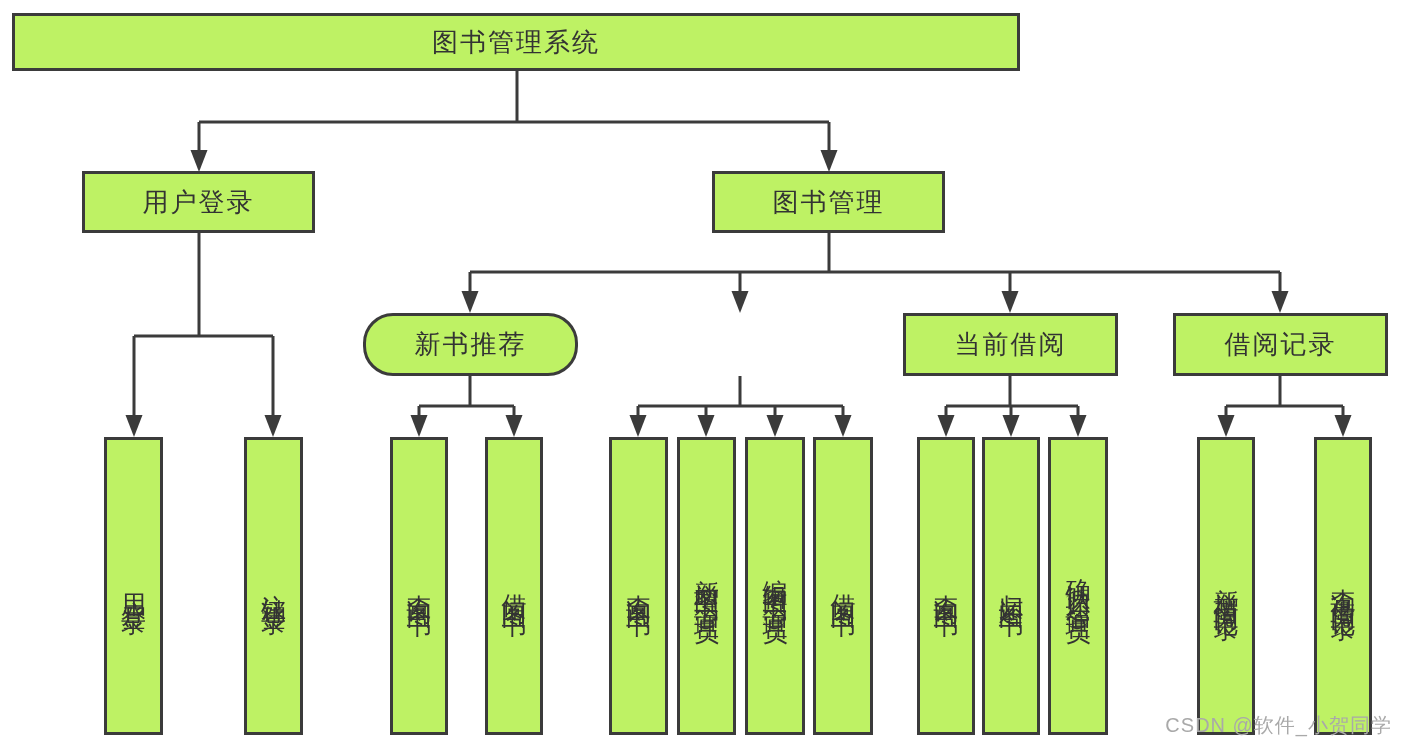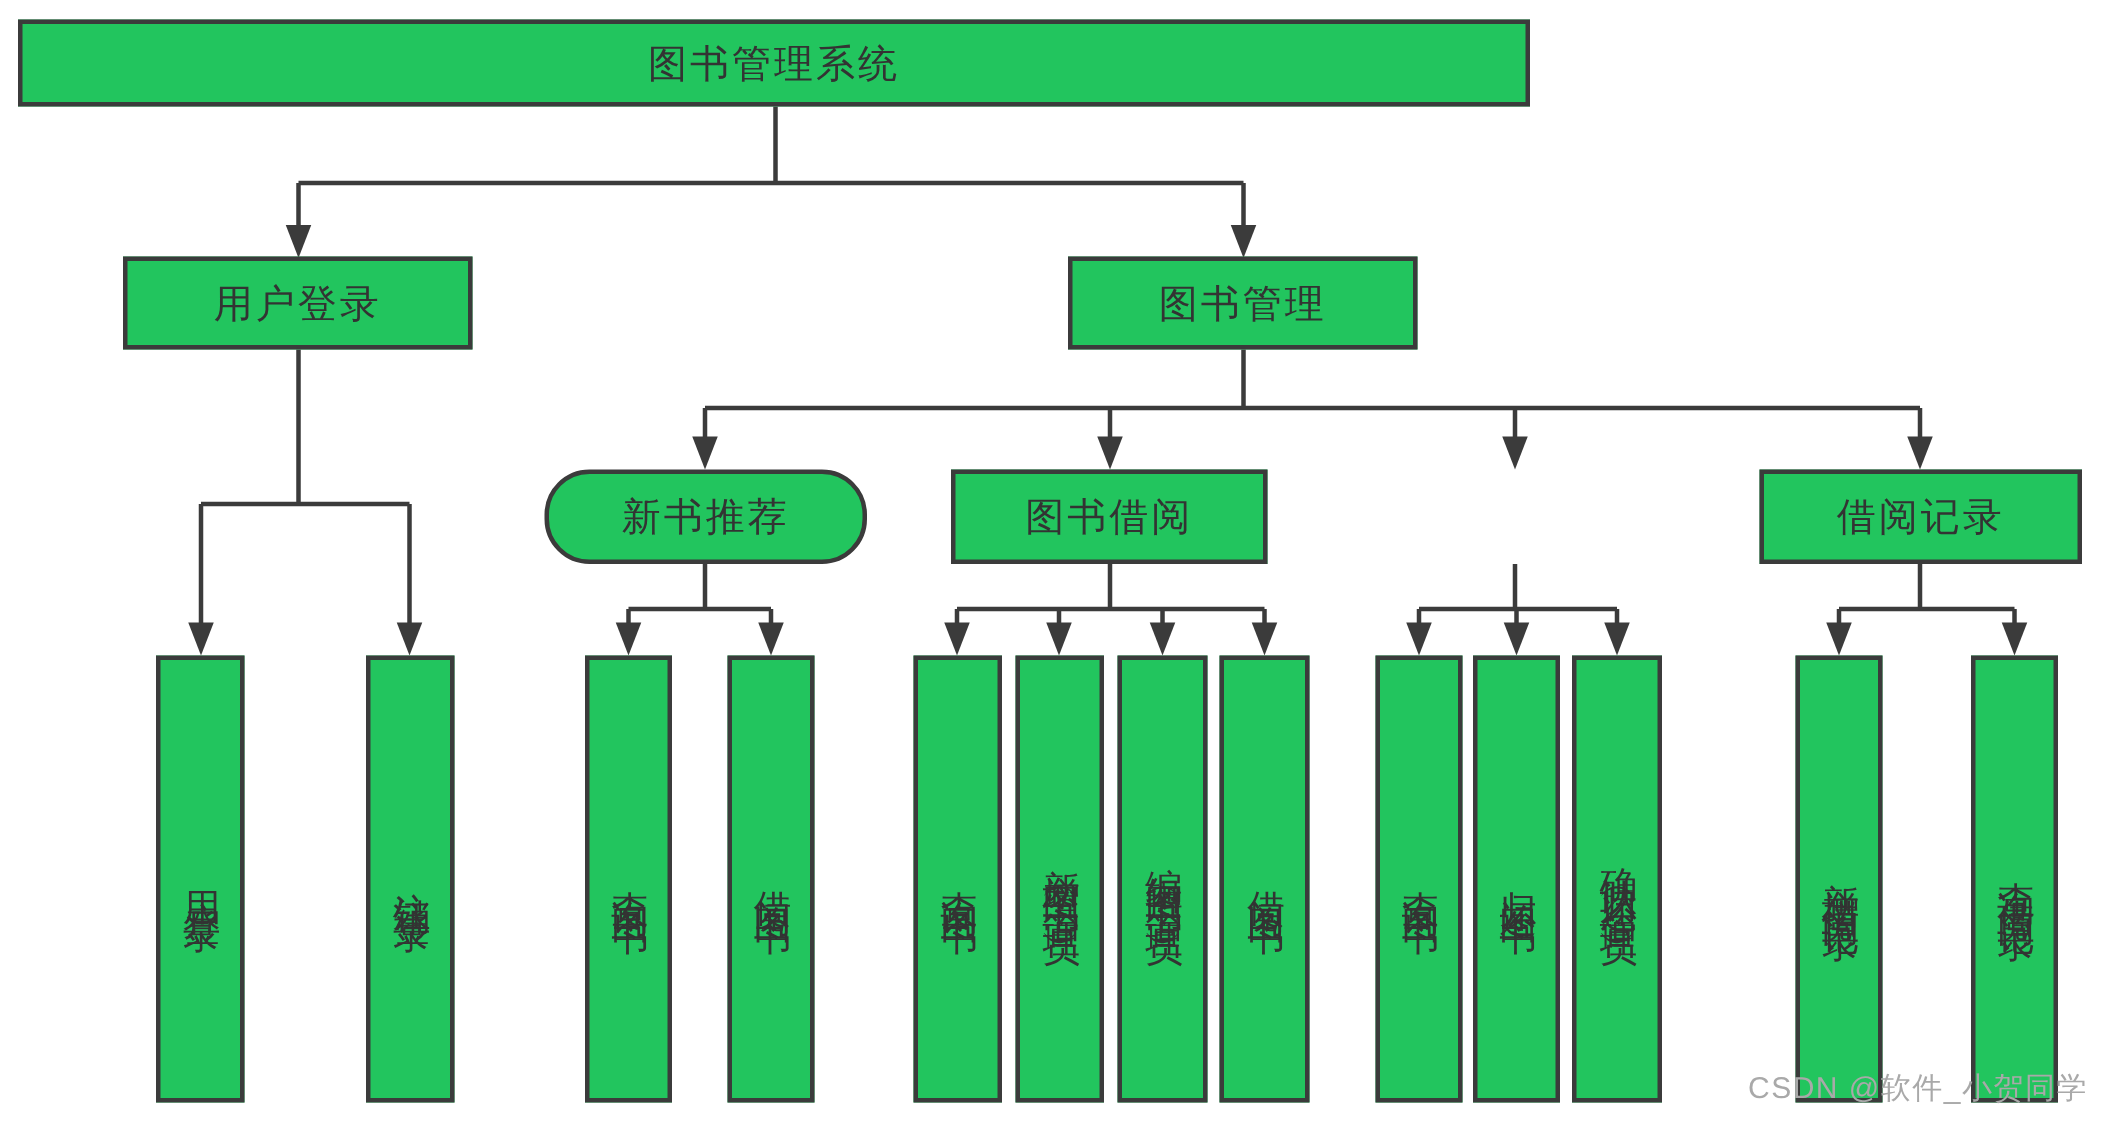--- a/index.html
+++ b/index.html
@@ -18,21 +18,21 @@
   #connector-layer {
     position: absolute;
     left: 0;
     top: 0;
     z-index: 1;
   }
   .node {
     position: absolute;
     box-sizing: border-box;
     border: 3px solid #3b3b3b;
-    background: #22c55e;
+    background: #bef264;
     color: #333333;
     display: flex;
     align-items: center;
     justify-content: center;
     z-index: 2;
   }
   .hbox {
     font-size: 26px;
     letter-spacing: 2px;
     white-space: nowrap;
@@ -96,21 +96,21 @@
       <polygon points="1334.5,415 1351.5,415 1343,437"></polygon>
     </g>
   </svg>
 
   <div class="node hbox" style="left:12px; top:13px; width:1008px; height:58px;">图书管理系统</div>
 
   <div class="node hbox" style="left:82px; top:171px; width:233px; height:62px;">用户登录</div>
   <div class="node hbox" style="left:712px; top:171px; width:233px; height:62px;">图书管理</div>
 
   <div class="node hbox" style="left:363px; top:313px; width:215px; height:63px;border-radius:30px;">新书推荐</div>
-  <div class="node hbox" style="left:634px; top:313px; width:211px; height:63px;">图书借阅</div>
+  <div class="node hbox" style="left:903px; top:313px; width:215px; height:63px;">当前借阅</div>
   <div class="node hbox" style="left:1173px; top:313px; width:215px; height:63px;">借阅记录</div>
 
   <div class="node vbox" style="left:104px; width:59px;">
     <span class="vlabel">用户登录</span>
   </div>
   <div class="node vbox" style="left:244px; width:59px;">
     <span class="vlabel">注销登录</span>
   </div>
 
   <div class="node vbox" style="left:390px; width:58px;">

